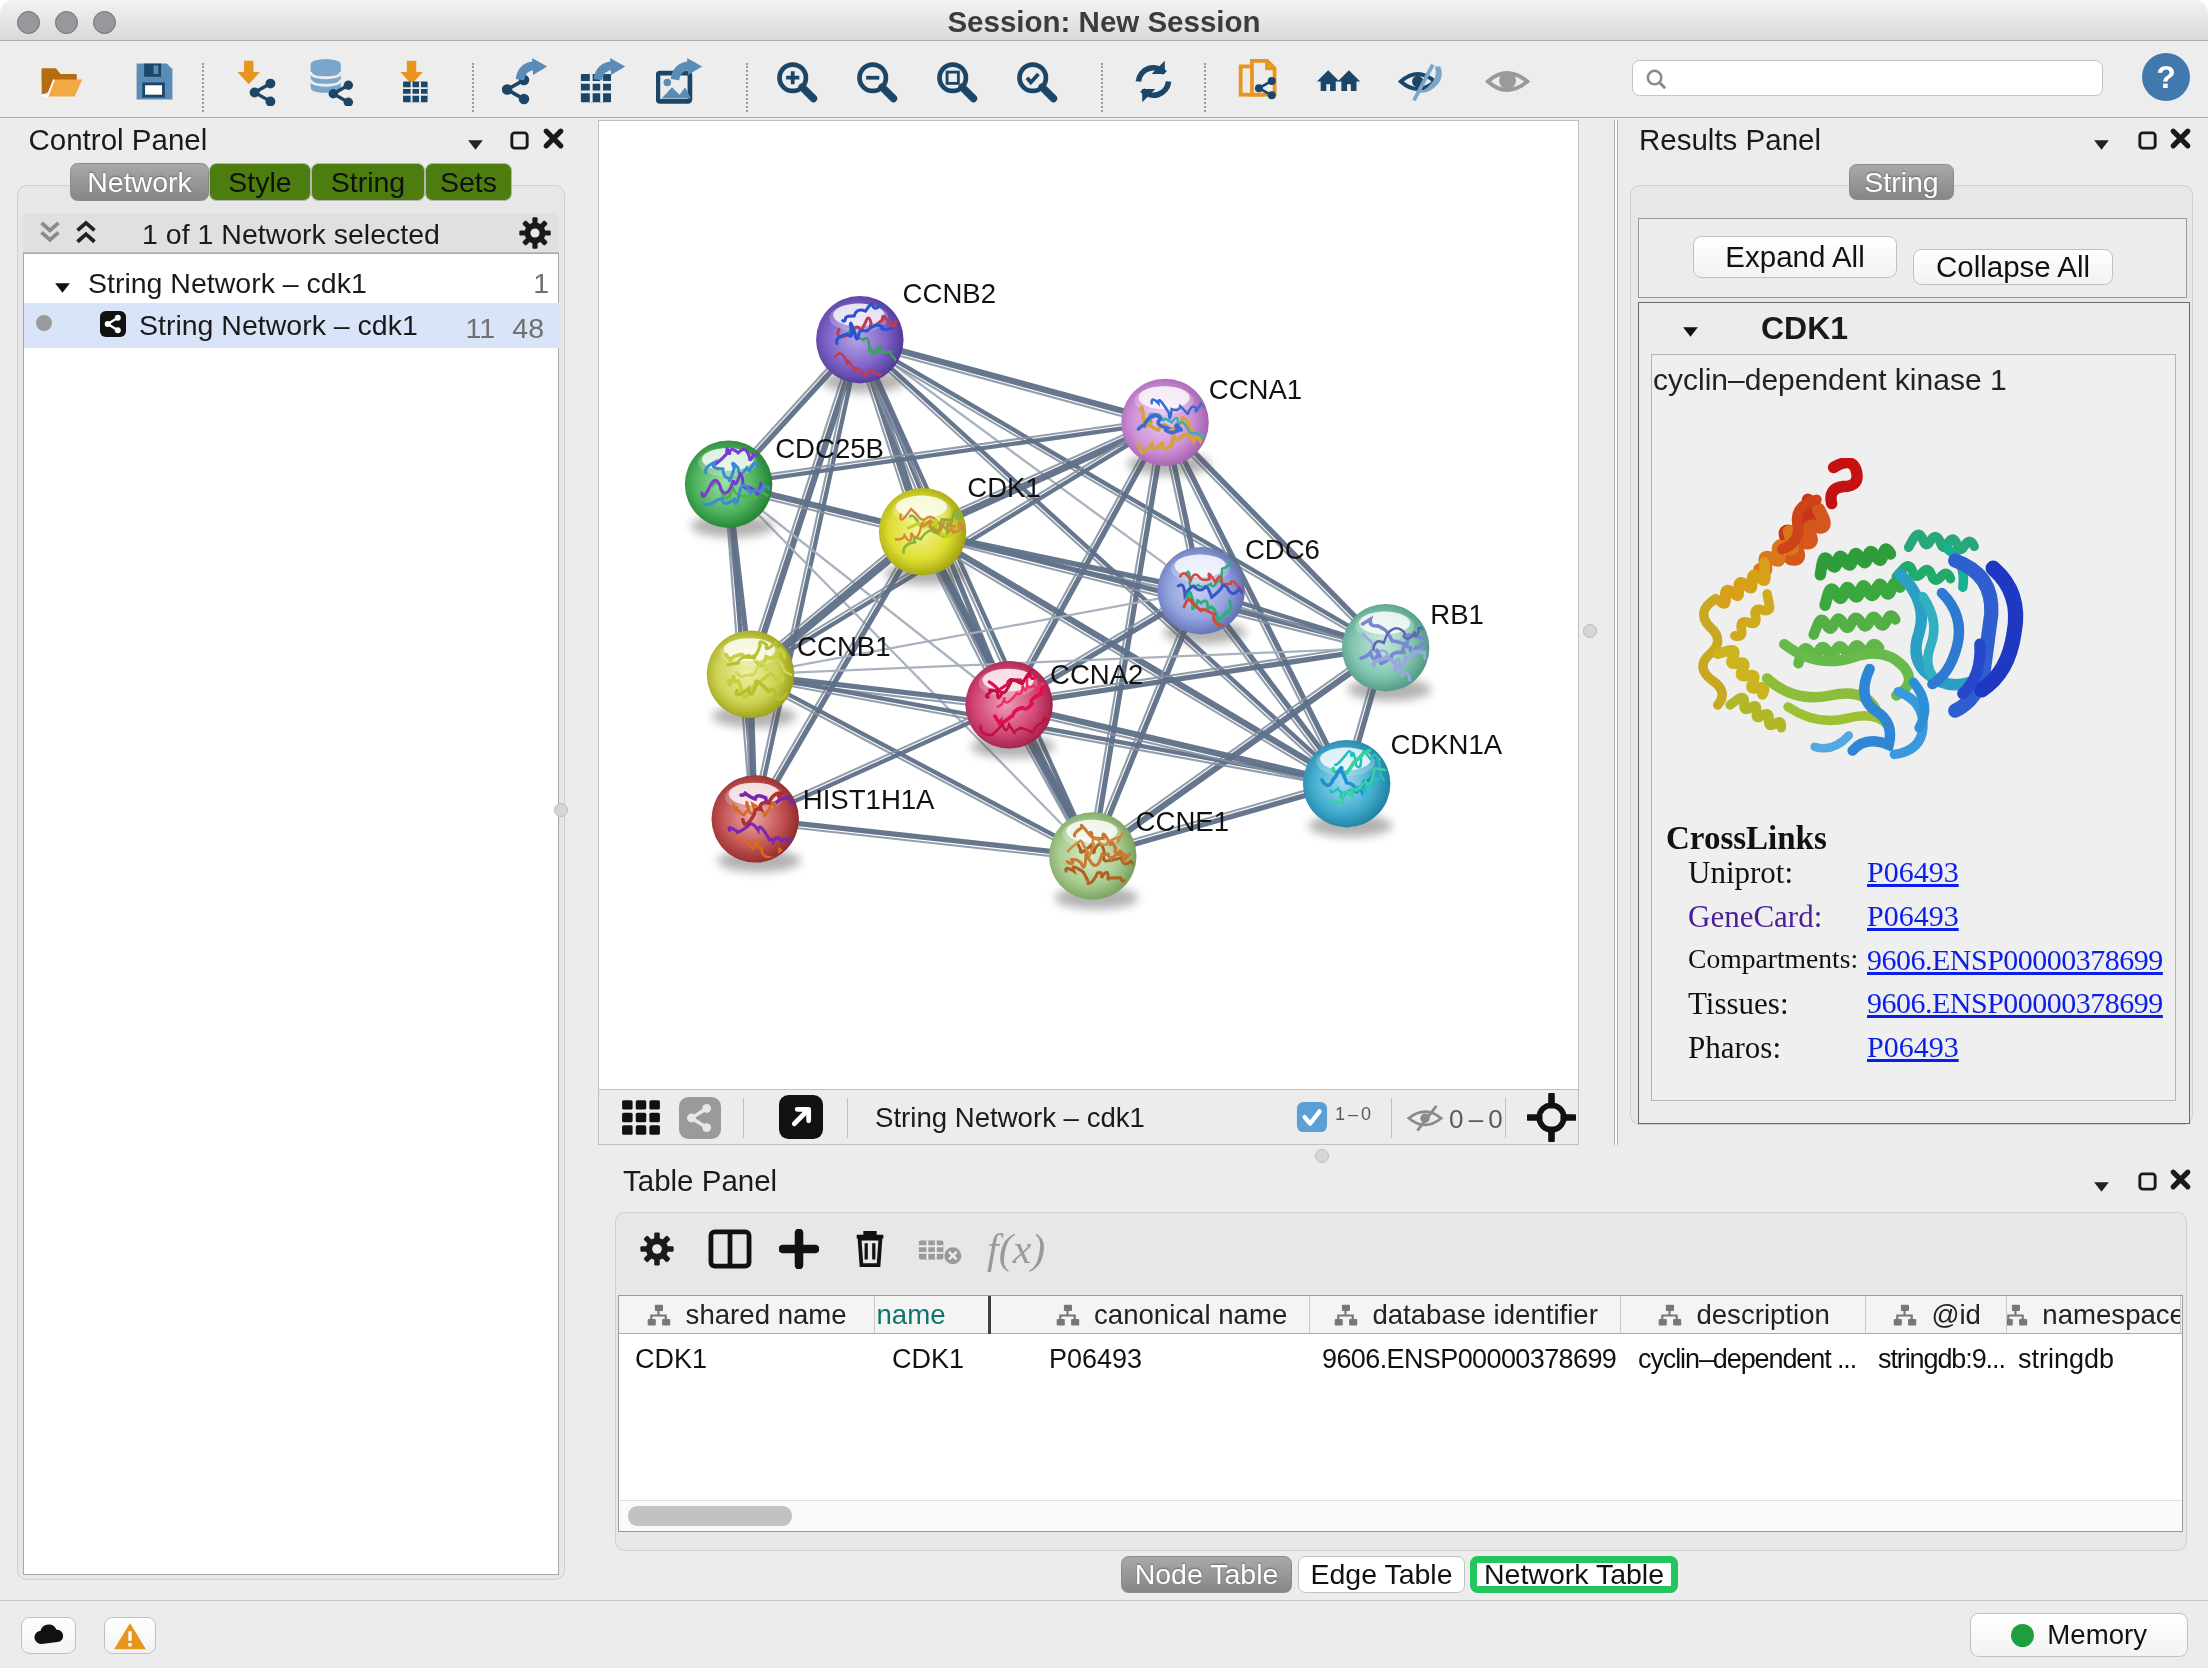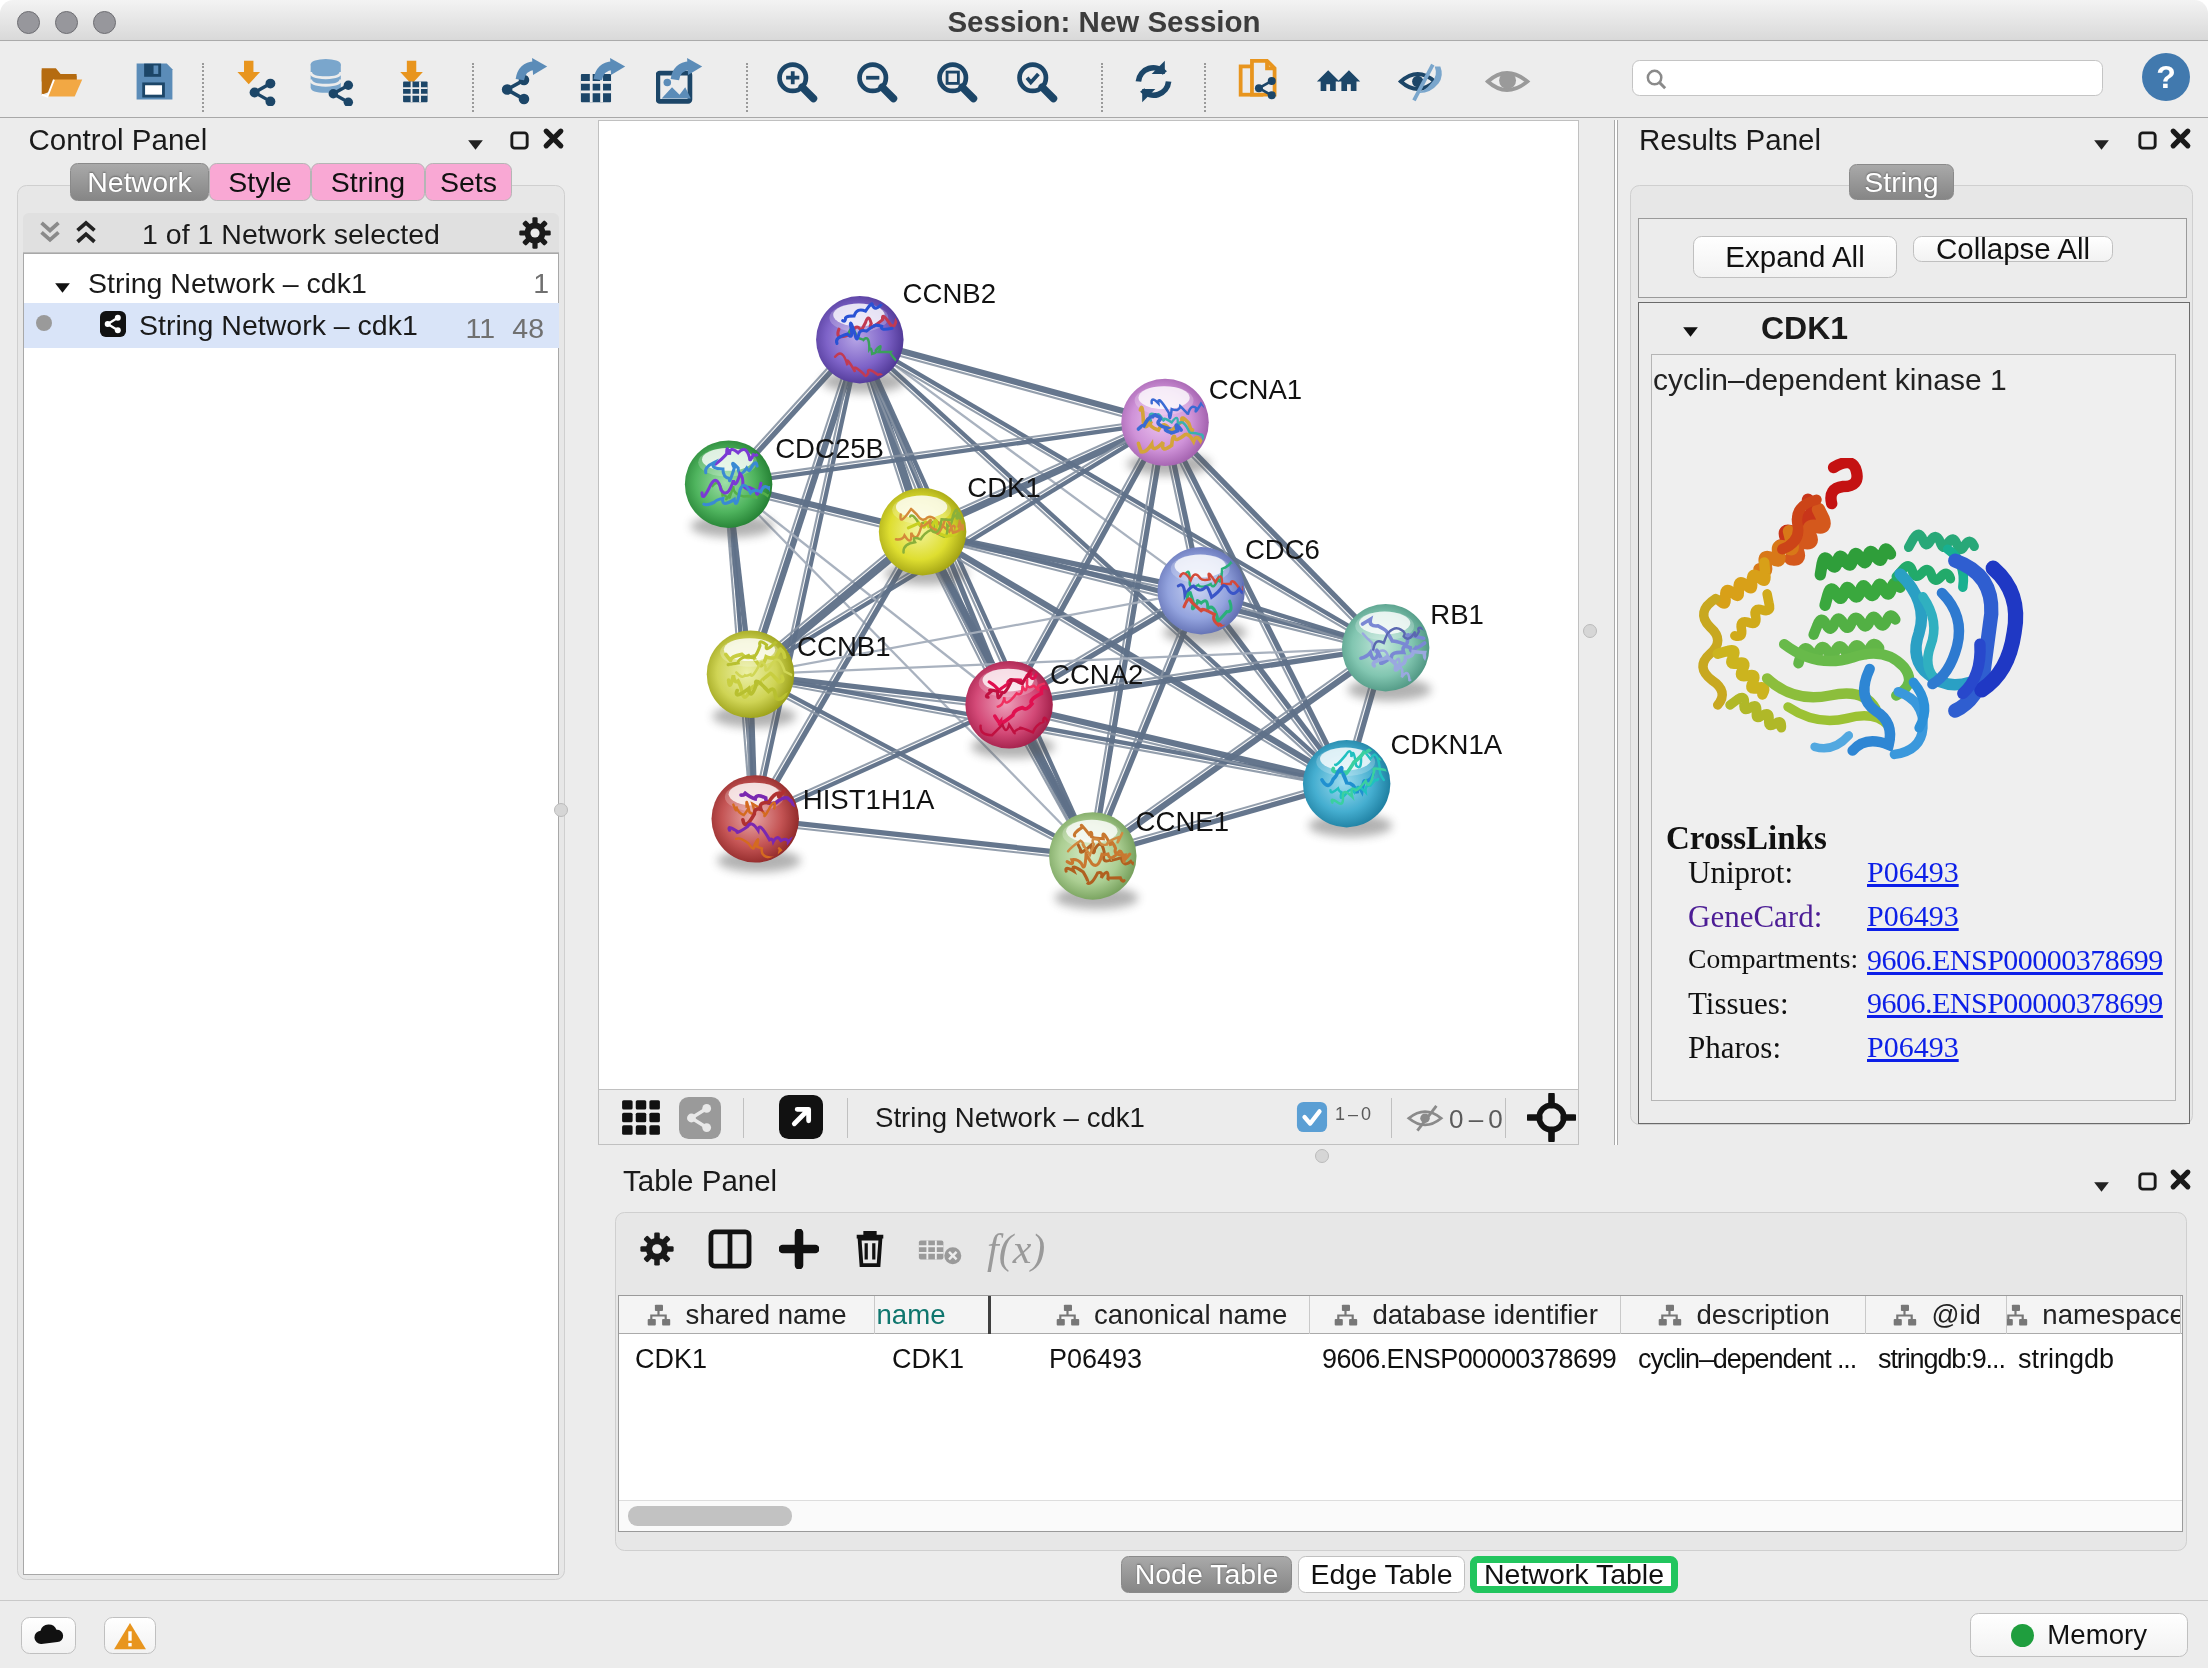--- a/index.html
+++ b/index.html
@@ -1,17 +1,17 @@
 <!DOCTYPE html>
 <html style="font-size:15px"><head><meta charset="utf-8"><style>
 * {margin:0;padding:0;box-sizing:border-box}
 body {width:2208px;height:1668px;font-family:"Liberation Sans",sans-serif;background:#ececec;position:relative;overflow:hidden;font-size:28.5px;color:#1a1a1a}
 .abs {position:absolute}
 .panel-title {font-size:29.5px;color:#1a1a1a}
-.tab {position:absolute;top:163px;height:38px;border:1px solid #b5b5b5;background:#f9a8d4;color:#111;display:flex;align-items:center;justify-content:center;font-size:28.5px;border-radius:7.6px 7.6px 7.6px 7.6px}
+.tab {position:absolute;top:163px;height:38px;border:1px solid #b5b5b5;background:#4d7c0f;color:#111;display:flex;align-items:center;justify-content:center;font-size:28.5px;border-radius:7.6px 7.6px 7.6px 7.6px}
 .tab.sel {background:linear-gradient(#a9a9a9,#868686);color:#fff;text-shadow:0 -1px 1.9px rgba(0,0,0,0.35);border-color:#8a8a8a}
 .btn {background:linear-gradient(#ffffff,#f2f2f2);border:1px solid #c0c0c0;border-radius:8.6px;display:flex;align-items:center;justify-content:center;font-size:29.5px;color:#111}
 a.lnk {color:#0c1fe8;text-decoration:underline}
 </style></head><body>
 
 <div class="abs" style="left:0;top:0;width:19px;height:19px;background:#fff"></div>
 <div class="abs" style="left:2189px;top:0;width:19px;height:19px;background:#fff"></div>
 
 <div class="abs" style="left:0;top:0;width:2208px;height:41px;background:linear-gradient(#f3f3f3,#d9d9d9);border-bottom:1px solid #ababab;border-radius:13.3px 13.3px 0 0"></div>
 <div class="abs" style="left:17px;top:10.5px;width:23px;height:23px;border-radius:50%;background:#97979c;border:1px solid #6e6e73"></div>
@@ -616,21 +616,21 @@
       <rect x="4" y="4" width="16" height="16" rx="3" fill="none" stroke="#1a1a1a" stroke-width="3"></rect>
     </svg></div>
 <div class="abs" style="left:2168px;top:125px"><svg width="25" height="25" viewBox="0 0 24 24">
       <path d="M5 5 L19 19 M19 5 L5 19" stroke="#1a1a1a" stroke-width="5" stroke-linecap="round"></path>
     </svg></div>
 <div class="abs" style="left:1630px;top:185px;width:563px;height:940px;background:#e7e7e7;border:1px solid #cfcfcf;border-radius:9.5px"></div>
 <div class="abs" style="left:1849px;top:164px;width:105px;height:36px;border-radius:7.6px;background:linear-gradient(#a9a9a9,#868686);border:1px solid #8a8a8a;color:#fff;font-size:28.5px;display:flex;align-items:center;justify-content:center;text-shadow:0 -1px 1.9px rgba(0,0,0,0.35)">String</div>
 
 <div class="abs" style="left:1638px;top:218px;width:549px;height:80px;border:1.9px solid #9a9a9a;background:#ececec"></div>
 <div class="abs btn" style="left:1693px;top:236px;width:204px;height:42px">Expand All</div>
-<div class="abs btn" style="left:1913px;top:236px;width:200px;height:26px">Collapse All</div>
+<div class="abs btn" style="left:1913px;top:249px;width:200px;height:36px">Collapse All</div>
 
 <div class="abs" style="left:1638px;top:302px;width:552px;height:822px;border:1.9px solid #6a6a6a;background:#ececec"></div>
 <div class="abs" style="left:1680px;top:316px"><svg width="21" height="21" viewBox="0 0 20 20">
       <path d="M3 6 h14 l-7 9 z" fill="#111"></path>
     </svg></div>
 <div class="abs" style="left:1761px;top:310px;font-size:32px;font-weight:bold">CDK1</div>
 <div class="abs" style="left:1651px;top:354px;width:525px;height:747px;border:1px solid #b5b5b5;background:#efefef"></div>
 <div class="abs" style="left:1653px;top:363px;font-size:30px;color:#222">cyclin–dependent kinase 1</div>
 <div class="abs" style="left:1623px;top:181px;width:0;height:0"></div>
 <svg width="361" height="323" viewBox="0 0 380 340" class="abs" style="left:1674px;top:458px">

